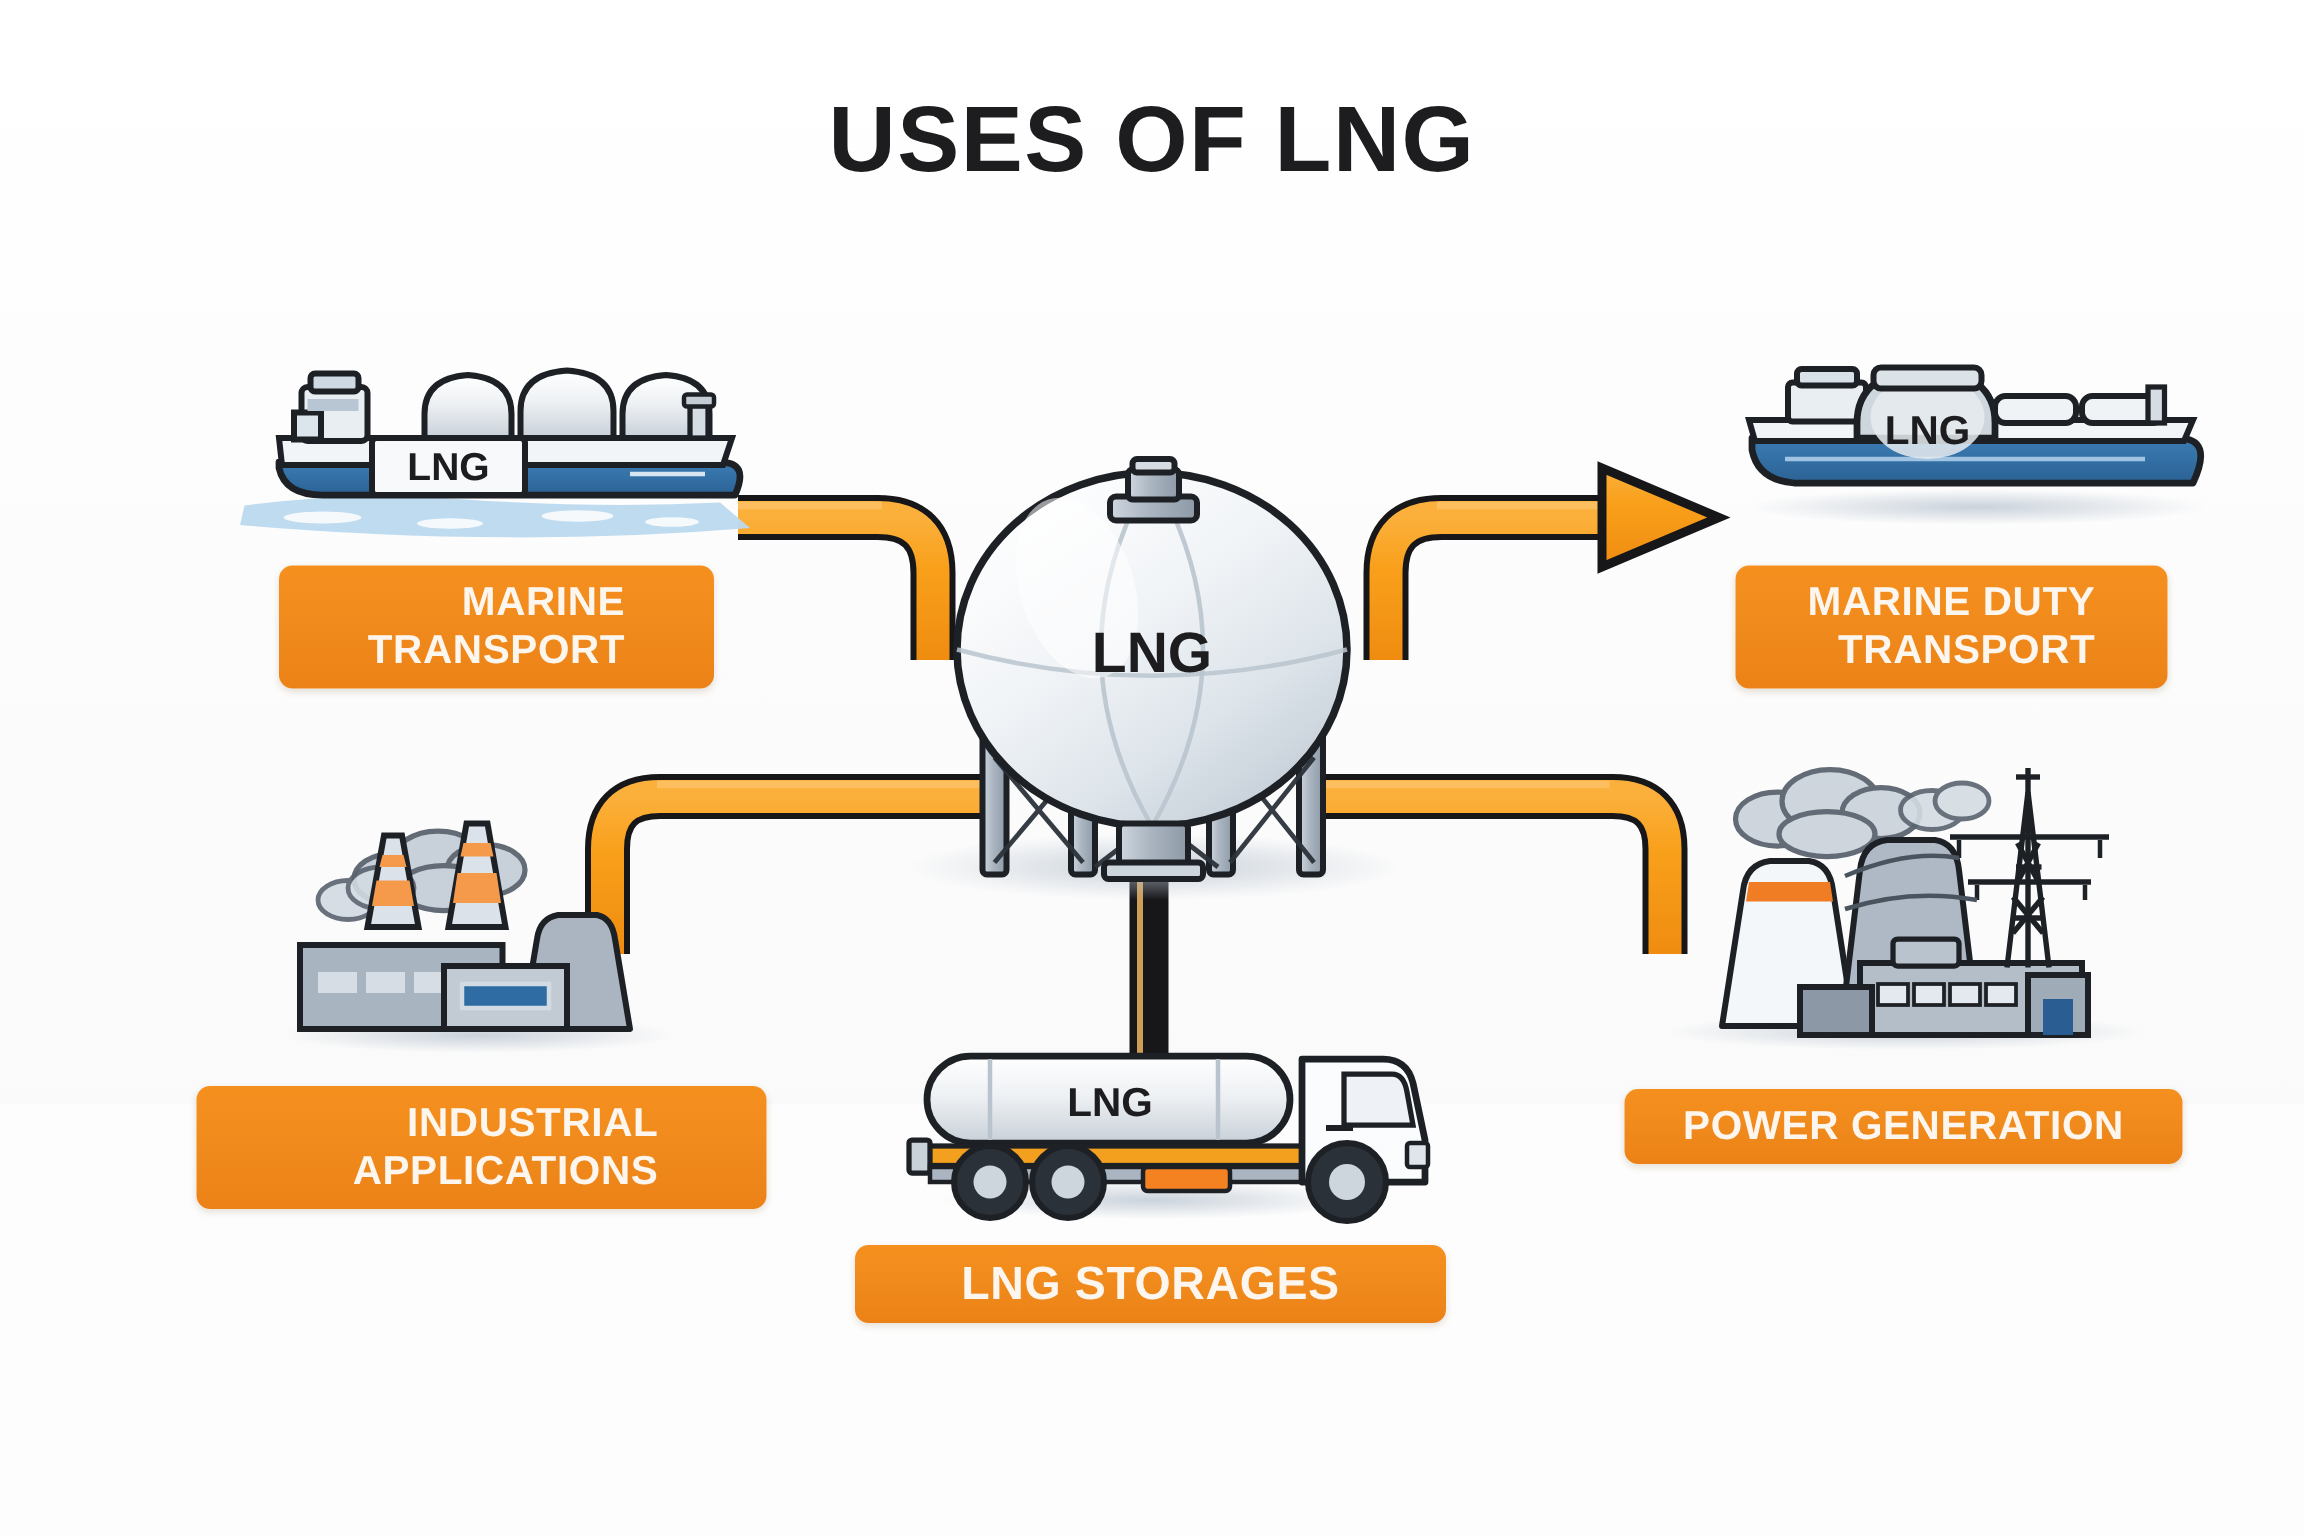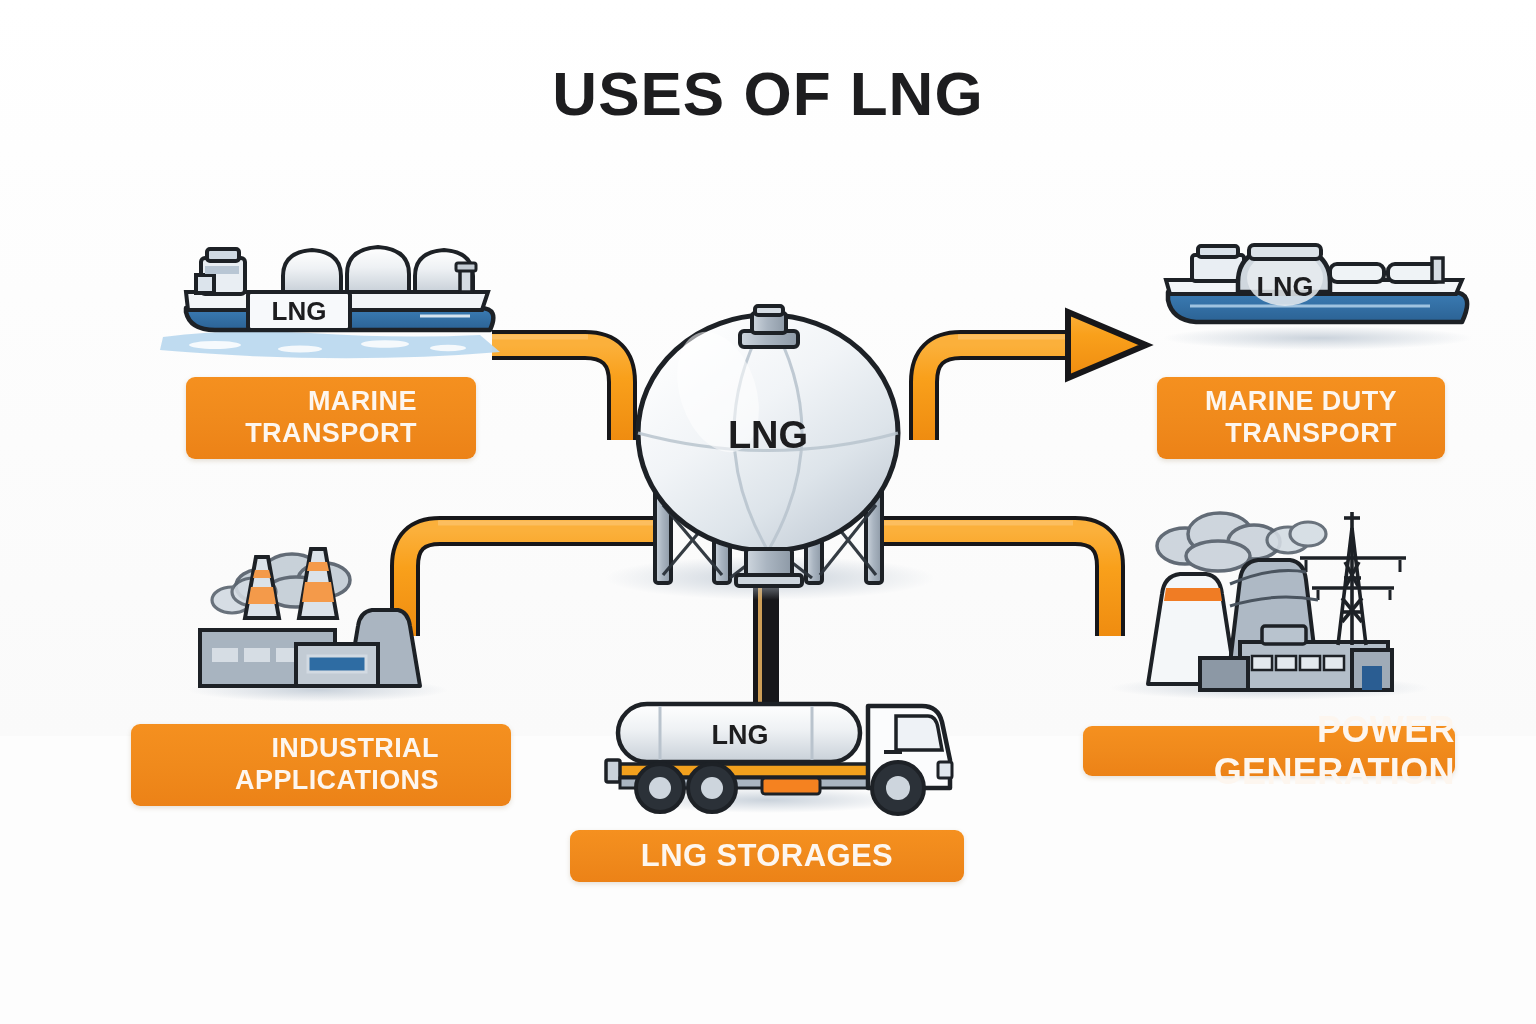--- a/index.html
+++ b/index.html
@@ -364,21 +364,21 @@
       <span>MARINE DUTY</span><br><span>TRANSPORT</span>
     </span>
   </div>
 
   <div class="label-box" style="left:131px; top:724px; width:348px; height:82px; font-size:27px;padding-left:32px;">
     <span>
       <span>INDUSTRIAL</span><br><span>APPLICATIONS</span>
     </span>
   </div>
 
-  <div class="label-box" style="left:1083px; top:726px; width:372px; height:50px; font-size:36px;">
+  <div class="label-box" style="left:1083px; top:726px; width:372px; height:50px; font-size:27px;">
     <span>POWER GENERATION</span>
   </div>
 
   <div class="label-box" style="left:570px; top:830px; width:394px; height:52px; font-size:31px;">
     <span>LNG STORAGES</span>
   </div>
 
 </div>
 
 </body></html>

